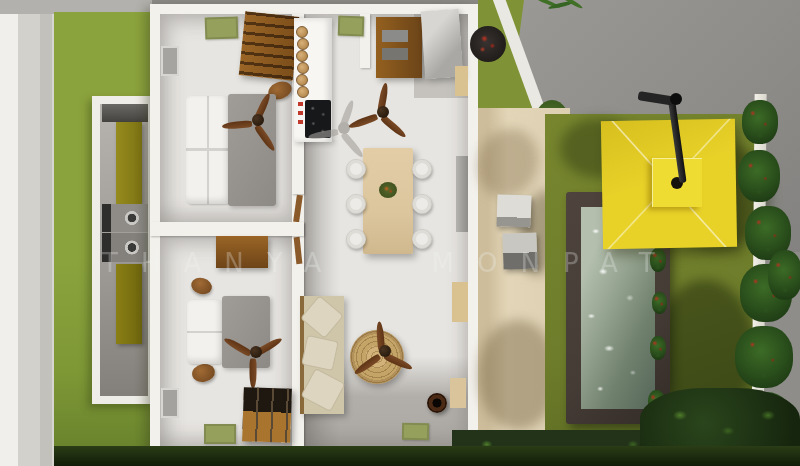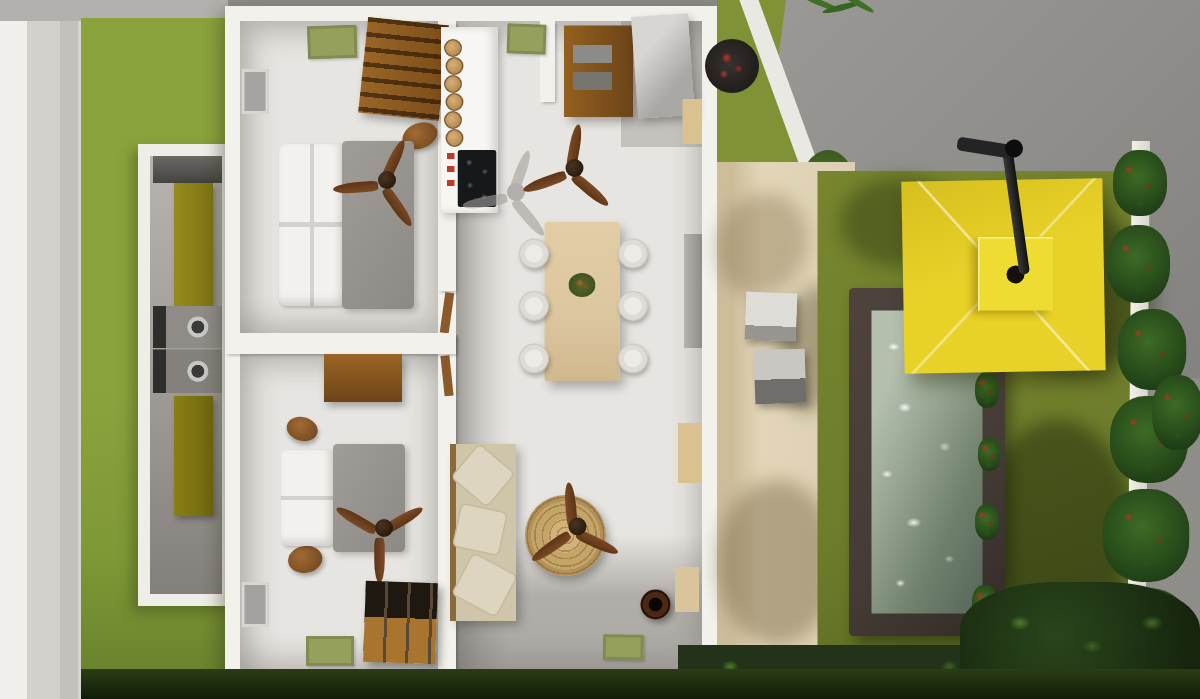--- a/index.html
+++ b/index.html
@@ -302,14 +302,15 @@
               background-image:radial-gradient(10px 7px at 25% 35%, #4f7d2a, transparent 70%),
                                radial-gradient(9px 6px at 55% 55%, #3c6320, transparent 70%),
                                radial-gradient(10px 7px at 80% 35%, #436d24, transparent 70%),
                                radial-gradient(circle at 40% 45%, #2a451c, #16260e 85%);"></div>
   <div class="abs" style="left:54px;top:446px;width:746px;height:20px;background:linear-gradient(180deg,#2a3d16,#101c08);"></div>
 
   <div class="abs" style="left:533px;top:0;width:28px;height:4px;background:#3f7026;border-radius:50%;transform:rotate(22deg);"></div>
   <div class="abs" style="left:548px;top:3px;width:26px;height:4px;background:#356423;border-radius:50%;transform:rotate(-14deg);"></div>
   <div class="abs" style="left:560px;top:0;width:24px;height:4px;background:#3f7026;border-radius:50%;transform:rotate(30deg);"></div>
 
+  <div id="watermark">THANYA MONPAT</div>
 
 </div>
 
 </body></html>

